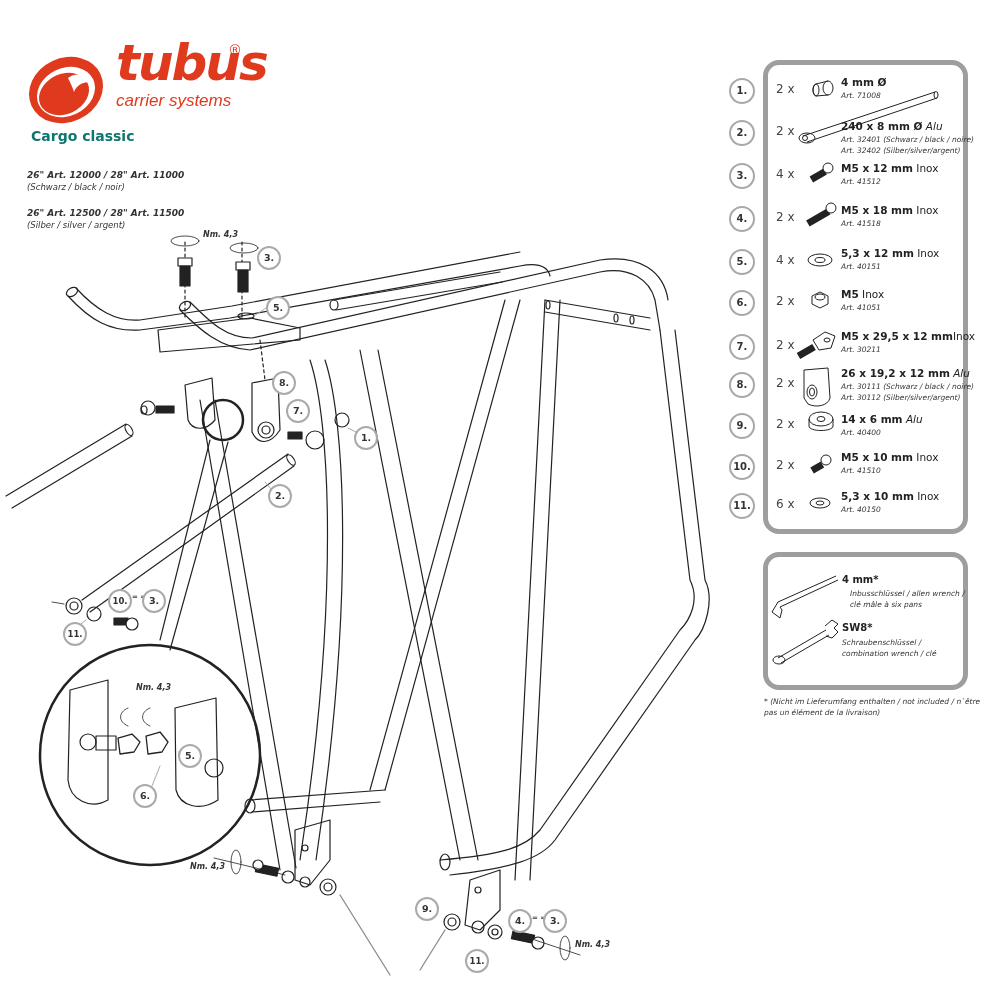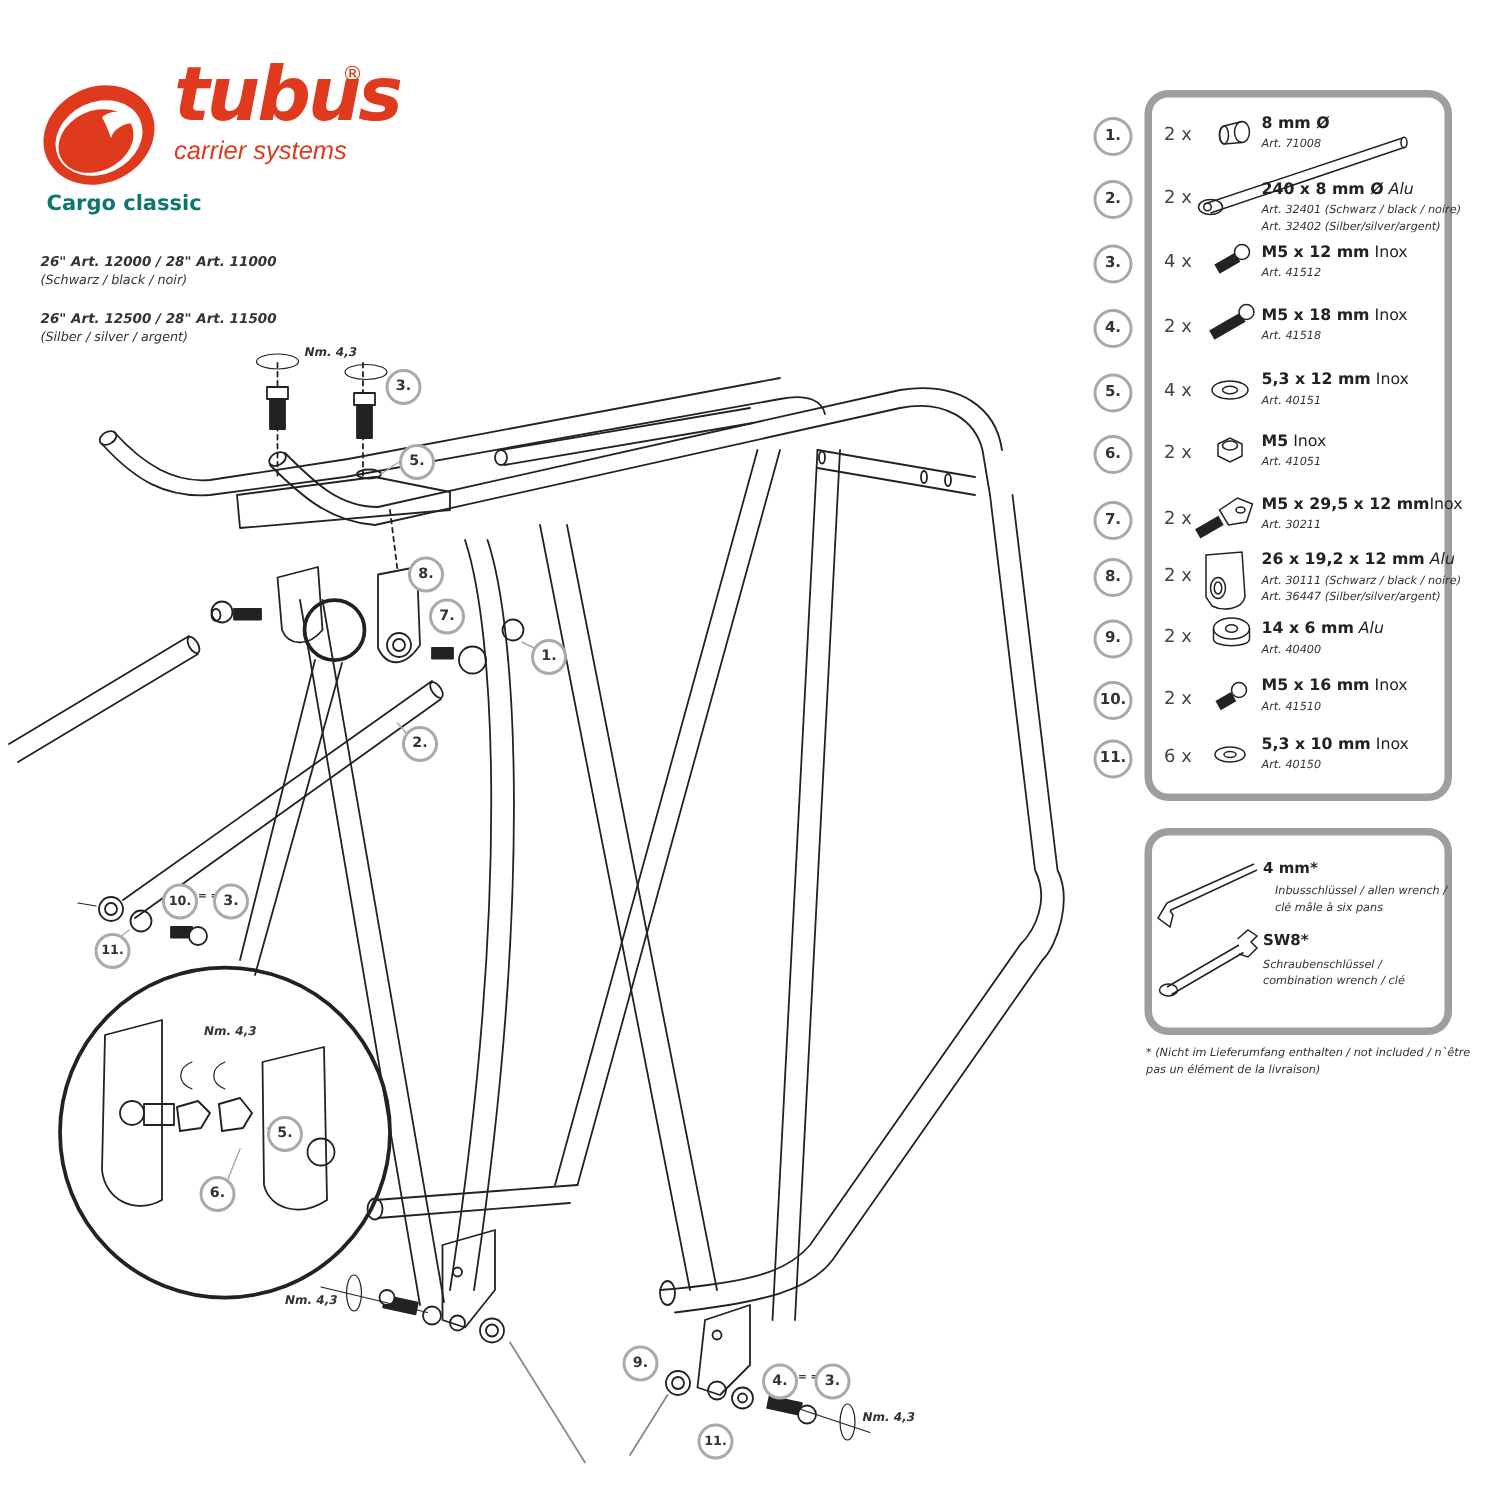--- a/index.html
+++ b/index.html
@@ -212,21 +212,21 @@
 <div id="parts-rows"></div>
 
 <div>
   <div class="num-circle" style="left:729px;top:78px;">1.</div>
   <div class="qty" style="left:776px;top:82px;">2 x</div>
   <svg class="abs" style="left:808px;top:80px;" width="26" height="20">
       <ellipse cx="20" cy="8" rx="5" ry="7" fill="none" stroke="#222"></ellipse>
       <path d="M20 1 L8 4 C4 6 4 14 8 16 L20 15" fill="none" stroke="#222"></path>
       <ellipse cx="8" cy="10" rx="3" ry="6" fill="none" stroke="#222"></ellipse>
     </svg>
-  <div class="pname" style="left:841px;top:76px;"><b>8 mm Ø</b></div>
+  <div class="pname" style="left:841px;top:76px;"><b>4 mm Ø</b></div>
   <div class="part-art" style="left:841px;top:91px;">Art. 71008</div>
 </div>
 
 <div>
   <div class="num-circle" style="left:729px;top:120px;">2.</div>
   <div class="qty" style="left:776px;top:124px;">2 x</div>
   <svg class="abs" style="left:795px;top:86px;" width="150" height="60">
       <path d="M8 50 L140 6 M12 56 L142 12" stroke="#222" fill="none"></path>
       <ellipse cx="141" cy="9" rx="2" ry="3.5" fill="none" stroke="#222"></ellipse>
       <ellipse cx="12" cy="52" rx="8" ry="5" fill="none" stroke="#222"></ellipse>
@@ -296,21 +296,21 @@
 <div>
   <div class="num-circle" style="left:729px;top:372px;">8.</div>
   <div class="qty" style="left:776px;top:376px;">2 x</div>
   <svg class="abs" style="left:800px;top:364px;" width="36" height="46">
       <path d="M4 6 L28 4 L30 34 C28 42 16 44 8 40 L4 34 Z" fill="#fff" stroke="#222"></path>
       <ellipse cx="12" cy="28" rx="5" ry="7" fill="none" stroke="#222"></ellipse>
       <ellipse cx="12" cy="28" rx="2.5" ry="4" fill="none" stroke="#222"></ellipse>
     </svg>
   <div class="pname" style="left:841px;top:367px;"><b>26 x 19,2 x 12 mm</b> <i>Alu</i></div>
   <div class="part-art" style="left:841px;top:382px;">Art. 30111 (Schwarz / black / noire)</div>
-  <div class="part-art" style="left:841px;top:393px;">Art. 36447 (Silber/silver/argent)</div>
+  <div class="part-art" style="left:841px;top:393px;">Art. 30112 (Silber/silver/argent)</div>
 </div>
 
 <div>
   <div class="num-circle" style="left:729px;top:413px;">9.</div>
   <div class="qty" style="left:776px;top:417px;">2 x</div>
   <svg class="abs" style="left:806px;top:410px;" width="30" height="26">
       <ellipse cx="15" cy="9" rx="12" ry="7" fill="#fff" stroke="#222"></ellipse>
       <path d="M3 9 L3 16 C3 22 27 22 27 16 L27 9" fill="none" stroke="#222"></path>
       <ellipse cx="15" cy="9" rx="4" ry="2.5" fill="none" stroke="#222"></ellipse>
     </svg>
@@ -318,21 +318,21 @@
   <div class="part-art" style="left:841px;top:428px;">Art. 40400</div>
 </div>
 
 <div>
   <div class="num-circle" style="left:729px;top:454px;">10.</div>
   <div class="qty" style="left:776px;top:458px;">2 x</div>
   <svg class="abs" style="left:808px;top:452px;" width="26" height="24">
       <rect x="3" y="12" width="12" height="7" fill="#222" transform="rotate(-30 9 15)"></rect>
       <ellipse cx="18" cy="8" rx="5" ry="5" fill="#fff" stroke="#222"></ellipse>
     </svg>
-  <div class="pname" style="left:841px;top:451px;"><b>M5 x 16 mm</b> <span>Inox</span></div>
+  <div class="pname" style="left:841px;top:451px;"><b>M5 x 10 mm</b> <span>Inox</span></div>
   <div class="part-art" style="left:841px;top:466px;">Art. 41510</div>
 </div>
 
 <div>
   <div class="num-circle" style="left:729px;top:493px;">11.</div>
   <div class="qty" style="left:776px;top:497px;">6 x</div>
   <svg class="abs" style="left:808px;top:496px;" width="24" height="14">
       <ellipse cx="12" cy="7" rx="10" ry="5" fill="none" stroke="#222"></ellipse>
       <ellipse cx="12" cy="7" rx="4" ry="2" fill="none" stroke="#222"></ellipse>
     </svg>

